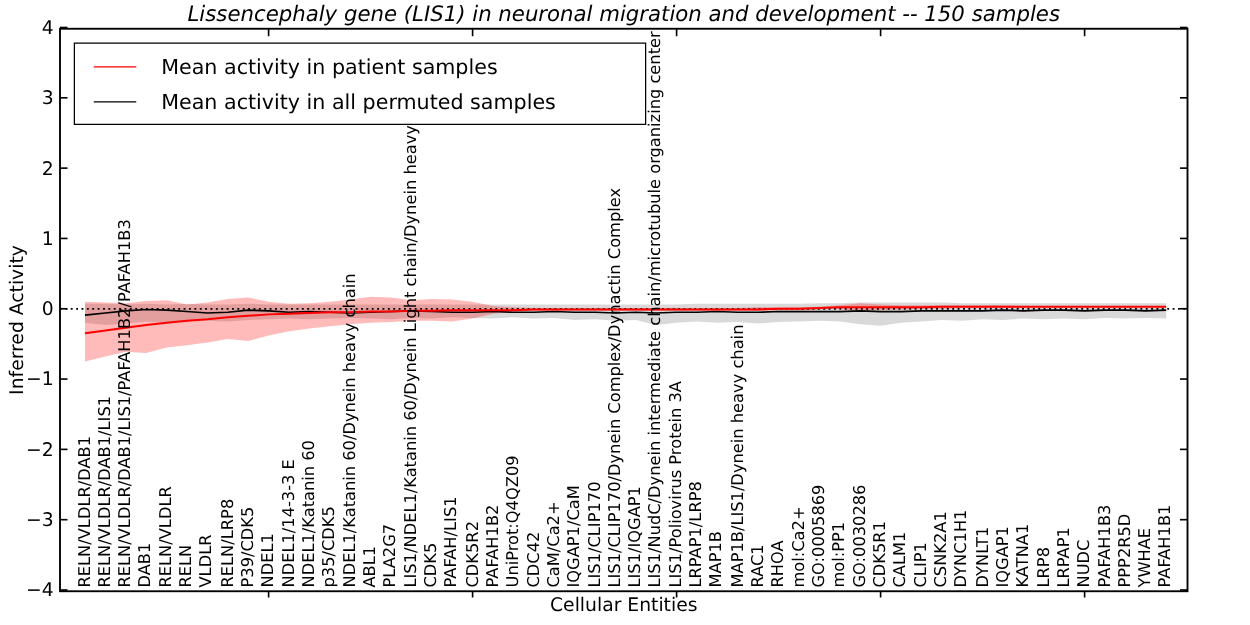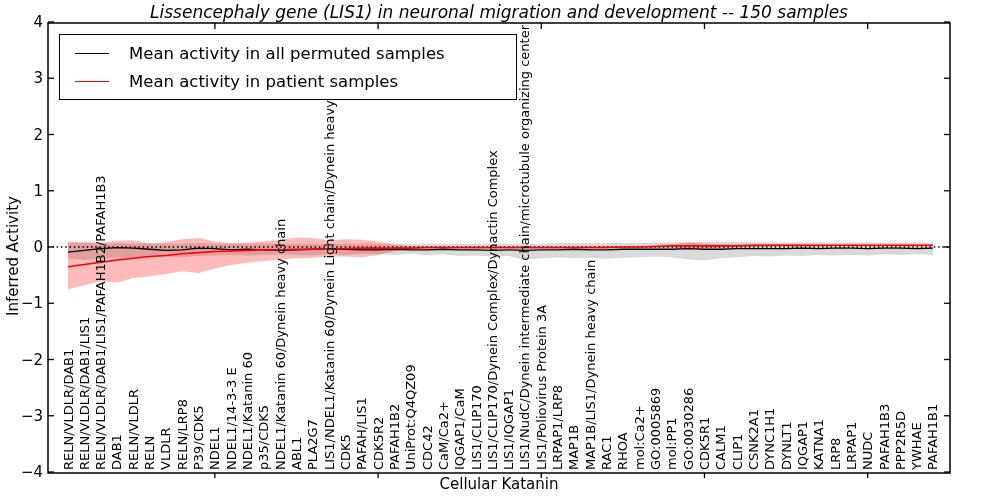--- a/index.html
+++ b/index.html
@@ -134,23 +134,23 @@
       <div class="xlab" style="left: 844.86px; top: 470px;">LRPAP1</div>
       <div class="xlab" style="left: 861.18px; top: 470px;">NUDC</div>
       <div class="xlab" style="left: 877.5px; top: 470px;">PAFAH1B3</div>
       <div class="xlab" style="left: 893.82px; top: 470px;">PPP2R5D</div>
       <div class="xlab" style="left: 910.14px; top: 470px;">YWHAE</div>
       <div class="xlab" style="left: 926.46px; top: 470px;">PAFAH1B1</div>
     </div>
 
   <div class="legend">
     <div class="legend-entry">
+      <span class="legend-swatch" id="swatch-1" style="border-top-color: rgb(255, 0, 0);"></span>
+      <span class="legend-label">Mean activity in patient samples</span>
+    </div>
+    <div class="legend-entry">
       <span class="legend-swatch" id="swatch-0" style="border-top-color: rgb(0, 0, 0);"></span>
       <span class="legend-label">Mean activity in all permuted samples</span>
     </div>
-    <div class="legend-entry">
-      <span class="legend-swatch" id="swatch-1" style="border-top-color: rgb(255, 0, 0);"></span>
-      <span class="legend-label">Mean activity in patient samples</span>
-    </div>
   </div>
 
-  <div class="xlabel">Cellular Katanin</div>
+  <div class="xlabel">Cellular Entities</div>
 </div>
 
 </body></html>

